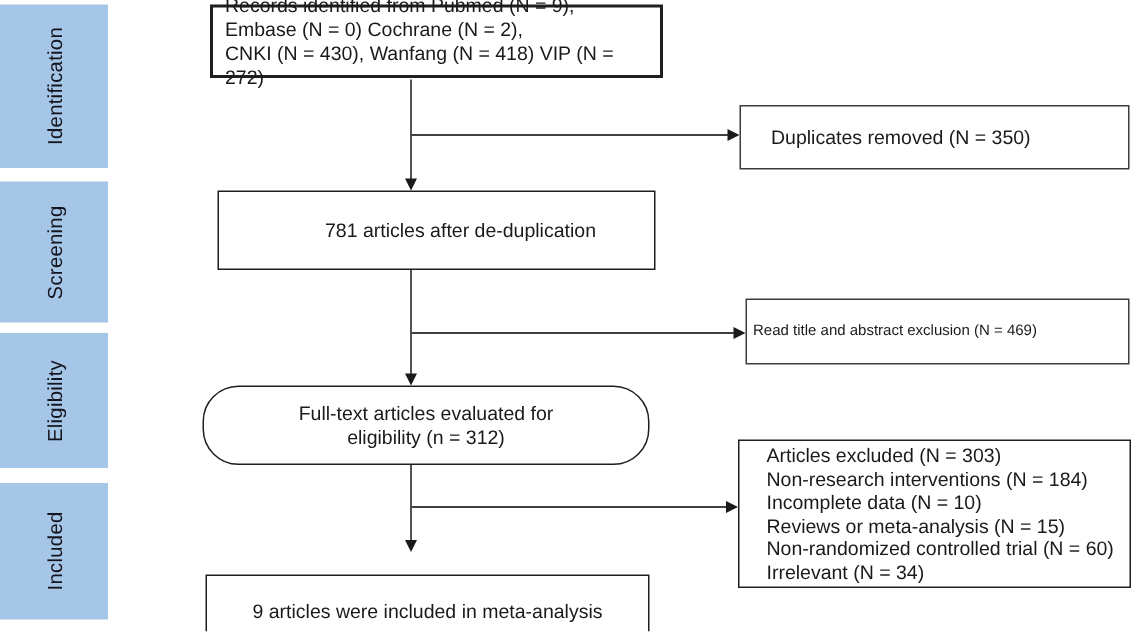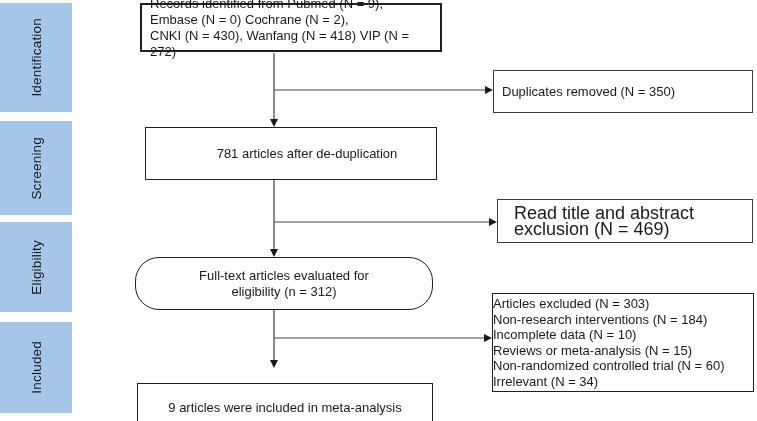--- a/index.html
+++ b/index.html
@@ -52,23 +52,23 @@
     align-items: center;
   }
   .fbox.center { justify-content: center; text-align: center; }
   .fbox.left   { justify-content: flex-start; text-align: left; }
 
   #box-records  { left: 140px; top: 3px;   width: 302px; height: 49px; padding: 1px 6px 1px 8px; border-width: 2px; }
   #box-dedup    { left: 145px; top: 127px; width: 292px; height: 53px; padding-left: 32px; }
   #box-fulltext { left: 135px; top: 257px; width: 298px; height: 53px; border-radius: 24px; }
   #box-included { left: 137px; top: 368px; width: 296px; height: 50px; margin-top: 15px; }
 
-  #box-duplicates { left: 493px; top: 70px;  width: 260px; height: 43px; padding-left: 8px; border-color: #3c3c3c; }
-  #box-titleabs   { left: 497px; top: 199px; width: 256px; height: 44px; padding-left: 16px; font-size: 18px; border-color: #3c3c3c; }
-  #box-excluded   { left: 492px; top: 293px; width: 262px; height: 99px; padding-left: 0; line-height: 15.5px; border-color: #1f1f1f; }
+  #box-duplicates { left: 493px; top: 70px;  width: 260px; height: 43px; padding-left: 20px; border-color: #3c3c3c; }
+  #box-titleabs   { left: 497px; top: 199px; width: 256px; height: 44px; padding-left: 4px; font-size: 10px; border-color: #3c3c3c; }
+  #box-excluded   { left: 492px; top: 293px; width: 262px; height: 99px; padding-left: 18px; line-height: 15.5px; border-color: #1f1f1f; }
 
   
   #connectors {
     position: absolute;
     left: 0;
     top: 0;
     width: 757px;
     height: 421px;
     pointer-events: none;
   }

